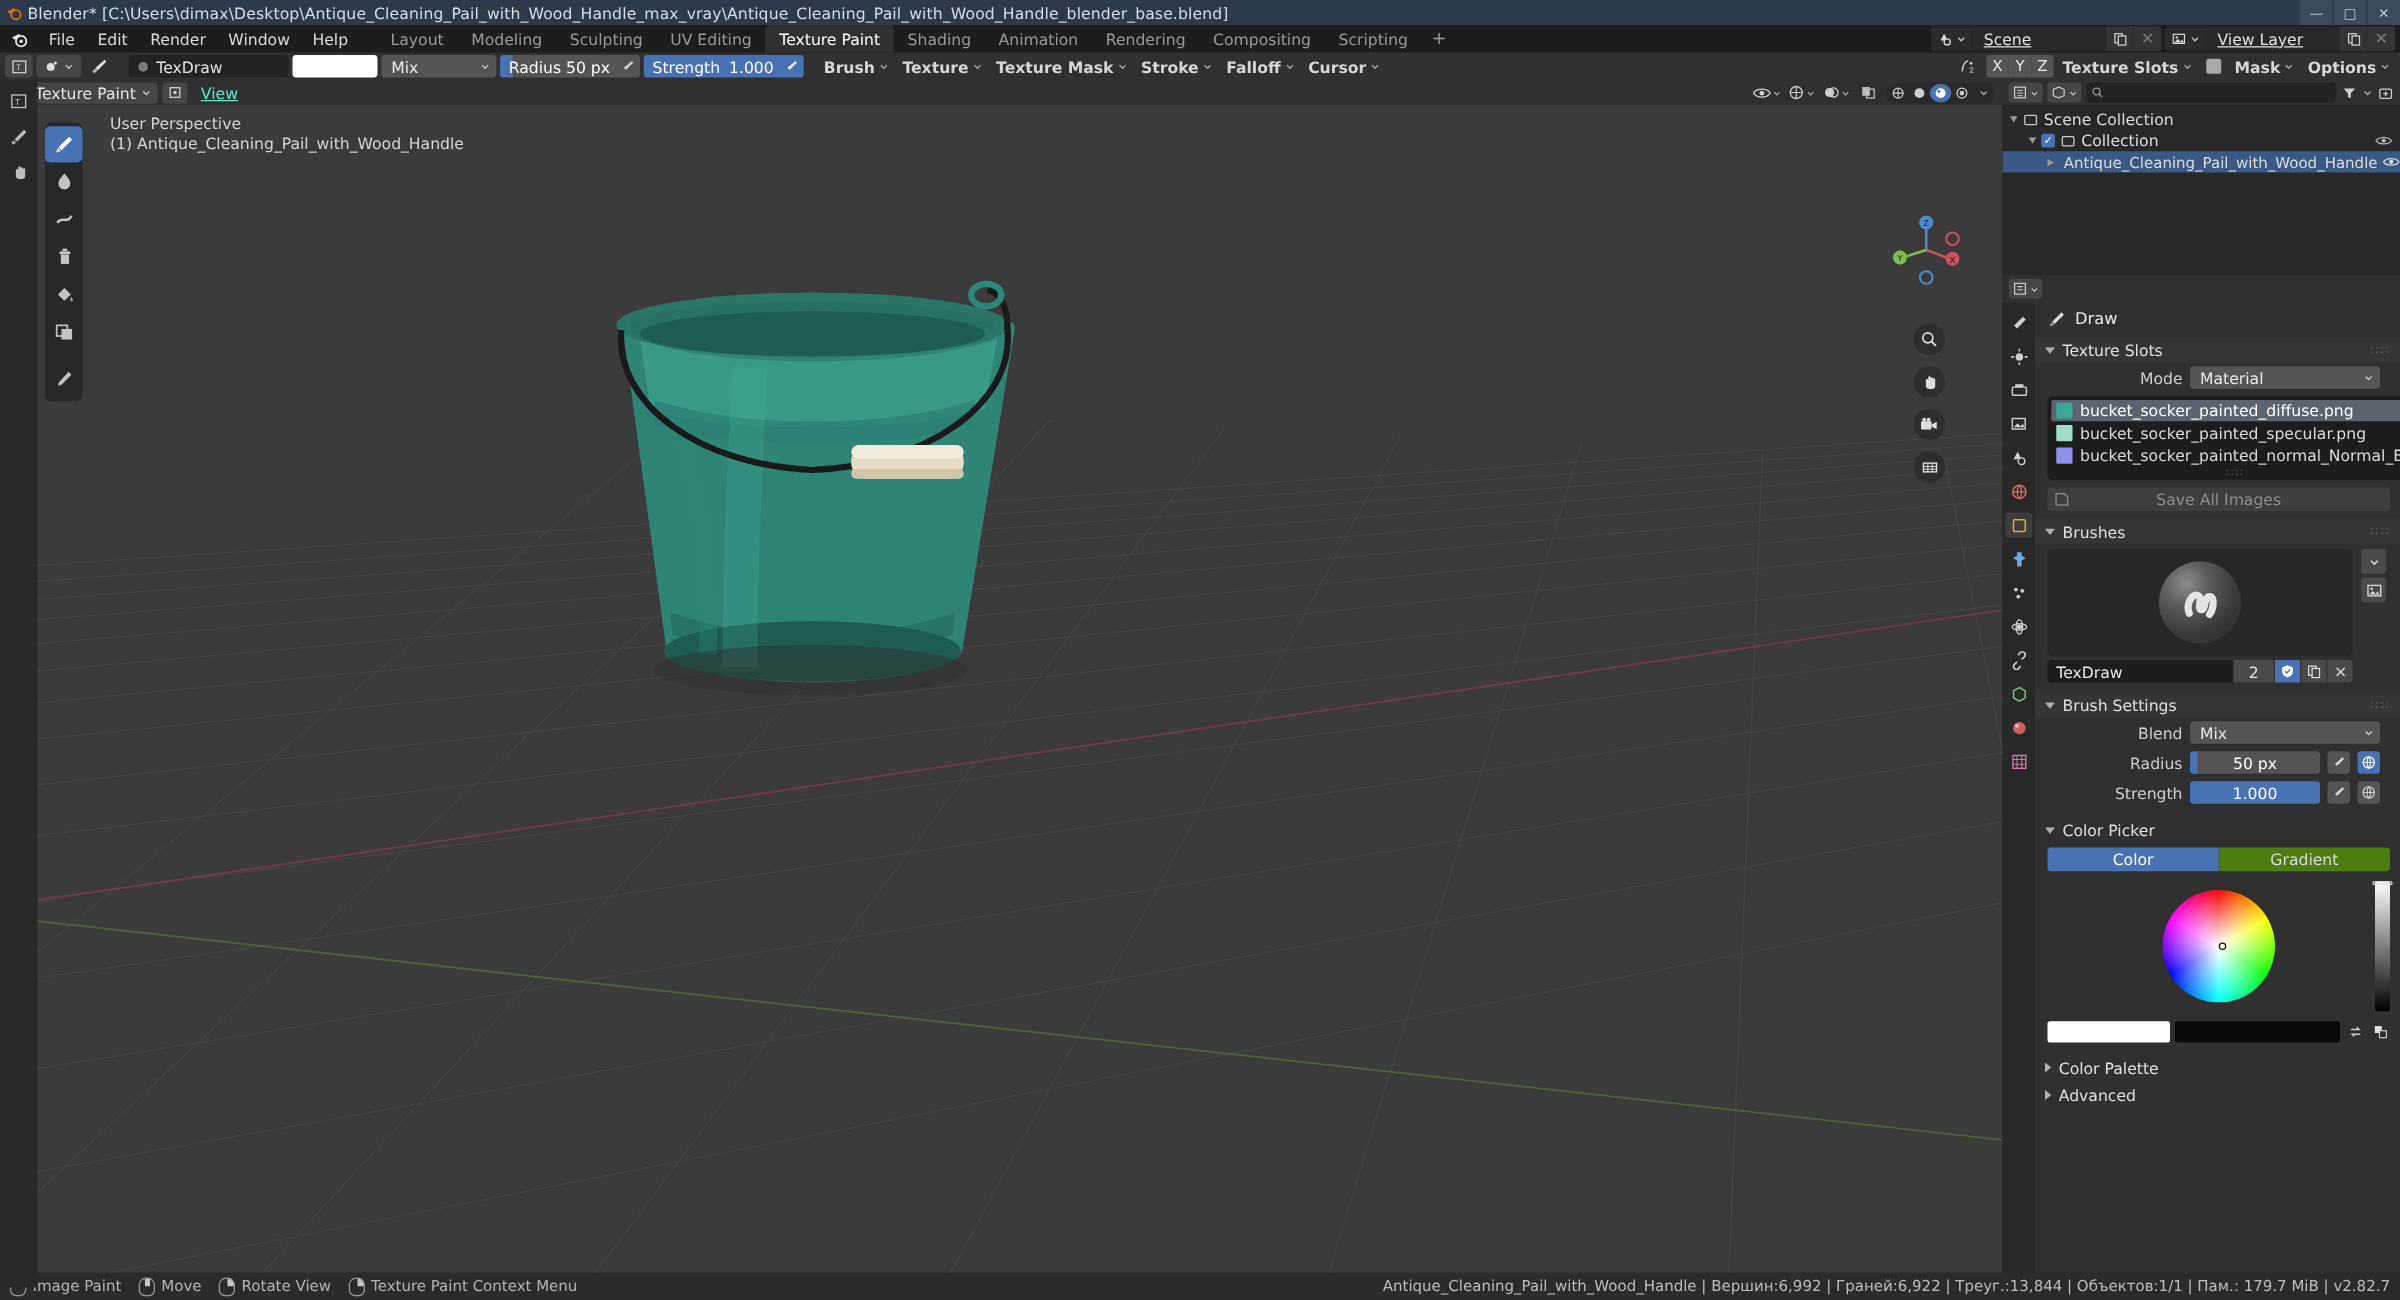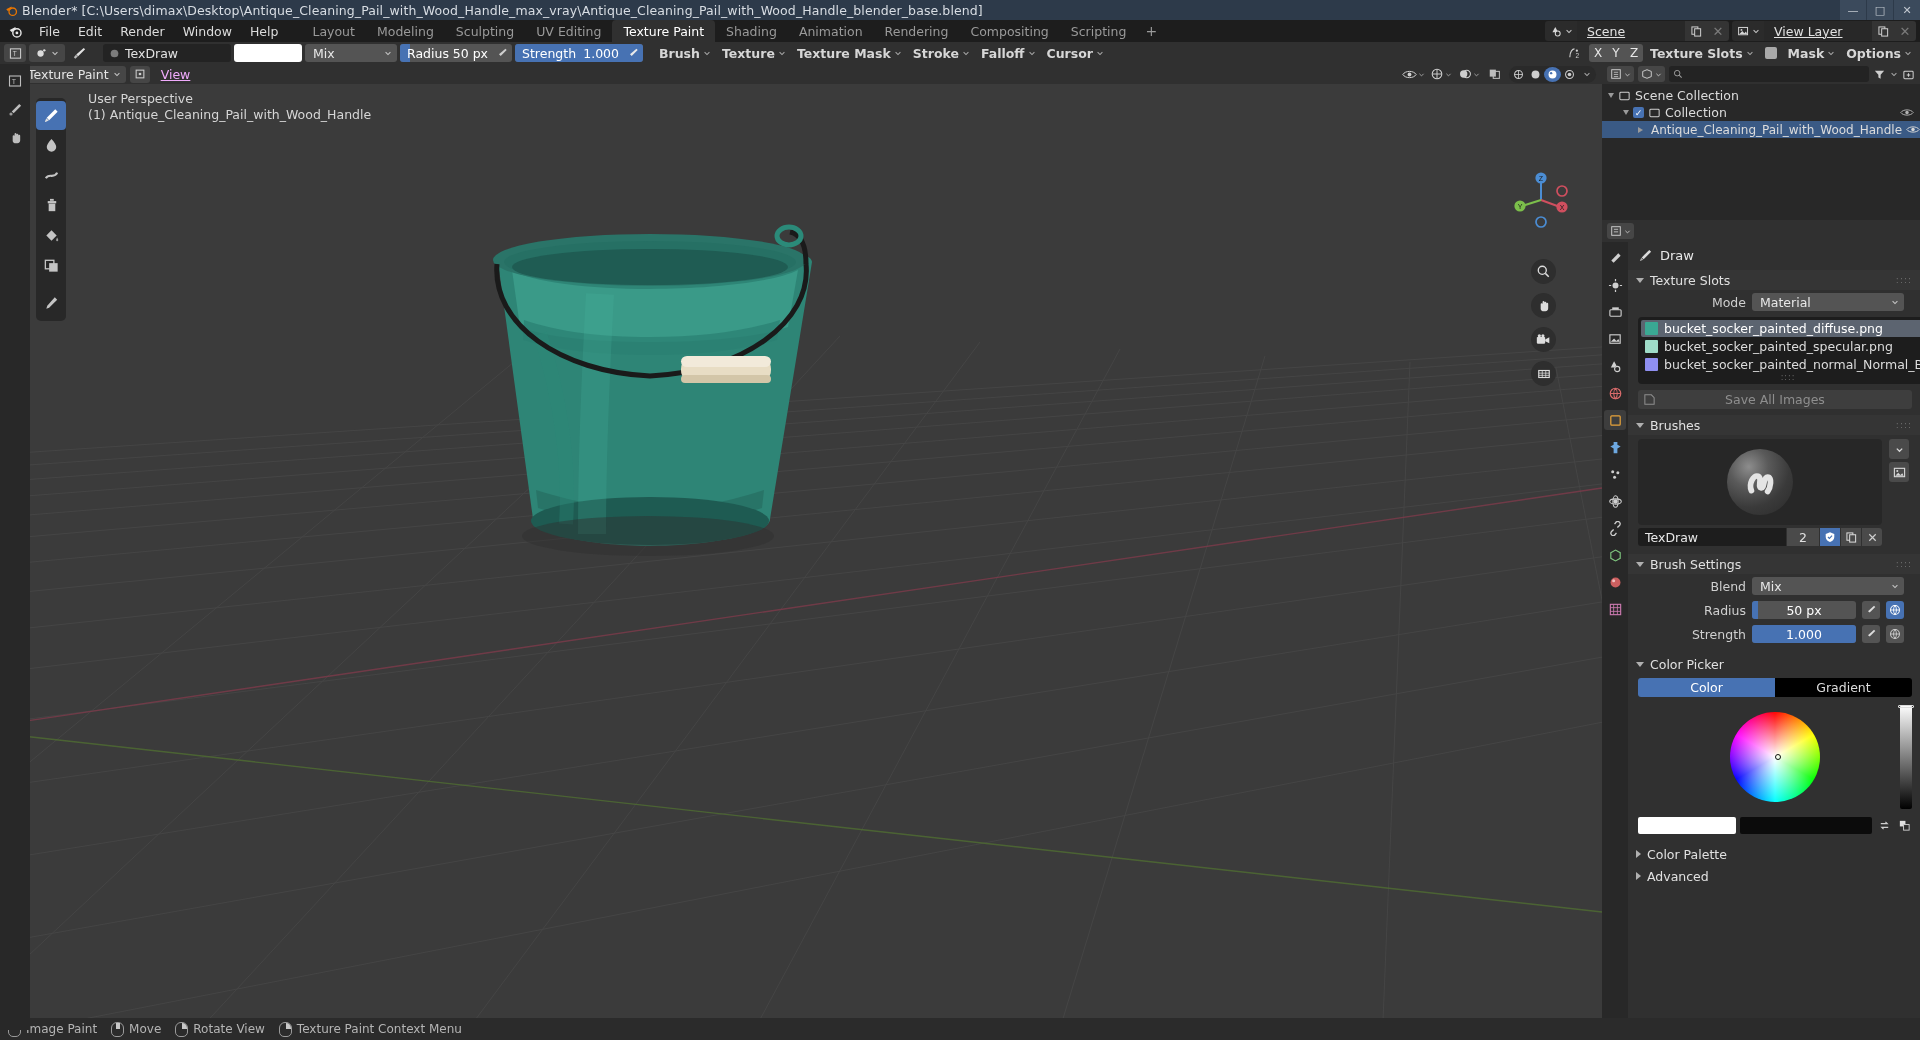--- a/index.html
+++ b/index.html
@@ -110,21 +110,21 @@
     position: absolute; top: 0; left: 0; right: 0; height: 20px;
     background: #303030; display: flex; align-items: center; padding-left: 6px; gap: 4px; z-index: 6;
   }
   .vp-mode {
     height: 17px; background: #464646; border-radius: 3px; display: flex; align-items: center;
     gap: 4px; padding: 0 5px; font-size: 12.5px; color: #e4e4e4;
   }
   .vp-iconbtn { height: 17px; width: 20px; background: #464646; border-radius: 3px;
                 display: flex; align-items: center; justify-content: center; }
   .vp-menu { padding: 0 7px; height: 17px; display: flex; align-items: center;
-             font-size: 12.5px; color: #f0abfc; text-decoration: underline; }
+             font-size: 12.5px; color: #5eead4; text-decoration: underline; }
   .vp-header-right { position: absolute; right: 6px; display: flex; align-items: center; gap: 4px; }
   .shade-group { display: flex; background: #2a2a2a; border-radius: 9px; padding: 1px; }
   .shade-group i { width: 17px; height: 15px; border-radius: 50%; display: flex;
                    align-items: center; justify-content: center; }
   .shade-group i.on { background: #4772b3; }
 
   
   .grid-canvas { position: absolute; inset: 20px 0 0 0; }
 
   
@@ -236,21 +236,21 @@
   .bn-field { flex: 1; background: #1d1d1d; border-radius: 3px 0 0 3px; display: flex;
               align-items: center; padding: 0 7px; font-size: 12.5px; color: #e8e8e8; }
   .bn-count { width: 32px; background: #4a4a4a; display: flex; align-items: center;
               justify-content: center; font-size: 12.5px; color: #e0e0e0; }
   .bn-b { width: 20px; background: #4a4a4a; display: flex; align-items: center; justify-content: center; }
   .bn-b.on { background: #4772b3; }
   .bn-b.last { border-radius: 0 3px 3px 0; }
 
   .cp-toggle { margin: 4px 8px 0 10px; display: flex; height: 19px; }
   .cp-toggle div { flex: 1; display: flex; align-items: center; justify-content: center;
-                   font-size: 12.5px; background: #000000; color: #dcdcdc; }
+                   font-size: 12.5px; background: #4d7c0f; color: #dcdcdc; }
   .cp-toggle div:first-child { border-radius: 3px 0 0 3px; }
   .cp-toggle div:last-child { border-radius: 0 3px 3px 0; }
   .cp-toggle div.on { background: #4772b3; color: #ffffff; }
   .wheelwrap { position: relative; margin: 6px 8px 0 10px; height: 108px;
                display: flex; align-items: center; justify-content: center; }
   .wheel { width: 90px; height: 90px; border-radius: 50%;
            background:
              radial-gradient(circle, rgba(255,255,255,1) 0%, rgba(255,255,255,0) 72%),
              conic-gradient(#ff0000, #ffff00, #00ff00, #00ffff, #0000ff, #ff00ff, #ff0000);
            position: relative; }
@@ -1138,15 +1138,18 @@
       <span>Move</span>
     </div>
     <div class="sb-item">
       <span class="mouse-ico r"></span>
       <span>Rotate View</span>
     </div>
     <div class="sb-item">
       <span class="mouse-ico r"></span>
       <span>Texture Paint Context Menu</span>
     </div>
+    <div class="sb-right">
+      <span>Antique_Cleaning_Pail_with_Wood_Handle | Вершин:6,992 | Граней:6,922 | Треуг.:13,844 | Объектов:1/1 | Пам.: 179.7 MiB | v2.82.7</span>
+    </div>
   </div>
 
 </div>
 
 </body></html>

